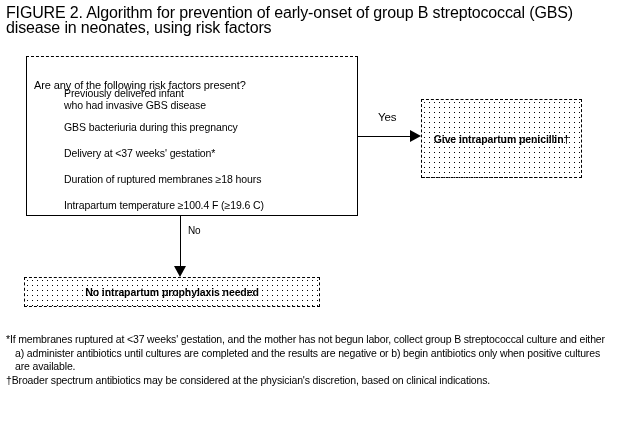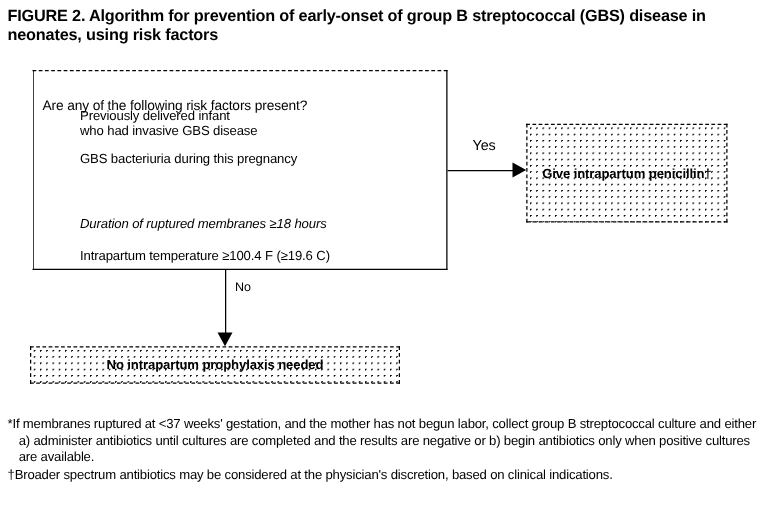--- a/index.html
+++ b/index.html
@@ -17,22 +17,22 @@
     color: #000000;
     -webkit-font-smoothing: none;
   }
 
   
   #figure-title {
     position: absolute;
     left: 6px;
     top: 5px;
     width: 606px;
-    font-size: 13px;
-    font-weight: bold;
+    font-size: 16px;
+    font-weight: normal;
     line-height: 15px;
     letter-spacing: -0.15px;
   }
 
   
   #risk-box {
     position: absolute;
     left: 26px;
     top: 56px;
     width: 332px;
@@ -57,21 +57,21 @@
     position: absolute;
     left: 37px;
     font-size: 10.5px;
     white-space: nowrap;
     letter-spacing: -0.1px;
   }
   .risk-item.l0 { top: 30px; text-align: right; }
   .risk-item.l1 { top: 42px; }
   .risk-item.l2 { top: 64px; }
   .risk-item.l3 { top: 90px; }
-  .risk-item.l4 { top: 116px; font-style: italic; }
+  .risk-item.l4 { top: 116px; }
   .risk-item.l5 { top: 142px; }
 
   
   .stipple-box {
     position: absolute;
     box-sizing: border-box;
     border: 1px dashed #000;
     background-color: #ffffff;
     background-image:
       radial-gradient(circle at 0.5px 0.5px, #000 0.6px, transparent 0.7px);
@@ -180,20 +180,21 @@
 <body>
 
 <div id="figure-title">FIGURE 2. Algorithm for prevention of early-onset of group B streptococcal (GBS) disease in neonates, using risk factors</div>
 
 <div id="risk-box">
   <div id="risk-question">Are any of the following risk factors present?</div>
 
   <div class="risk-item l0">Previously delivered infant</div>
   <div class="risk-item l2">GBS bacteriuria during this pregnancy</div>
   <div class="risk-item l1">who had invasive GBS disease</div>
+  <div class="risk-item l3">Delivery at &lt;37 weeks' gestation*</div>
   <div class="risk-item l4">Duration of ruptured membranes ≥18 hours</div>
   <div class="risk-item l5">Intrapartum temperature ≥100.4 F (≥19.6 C)</div>
 </div>
 
 <div id="yes-label">Yes</div>
 <div id="yes-line"></div>
 <div id="yes-arrowhead"></div>
 
 <div id="penicillin-box" class="stipple-box">
   <span id="penicillin-text">Give intrapartum penicillin†</span>

